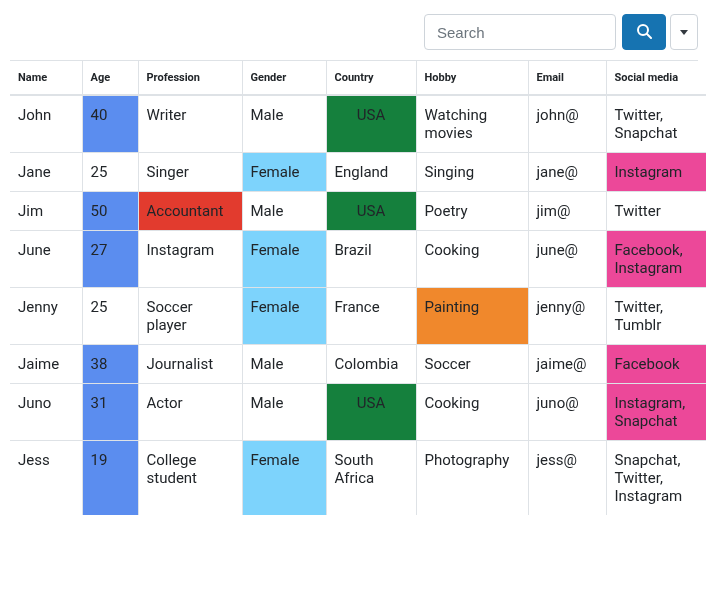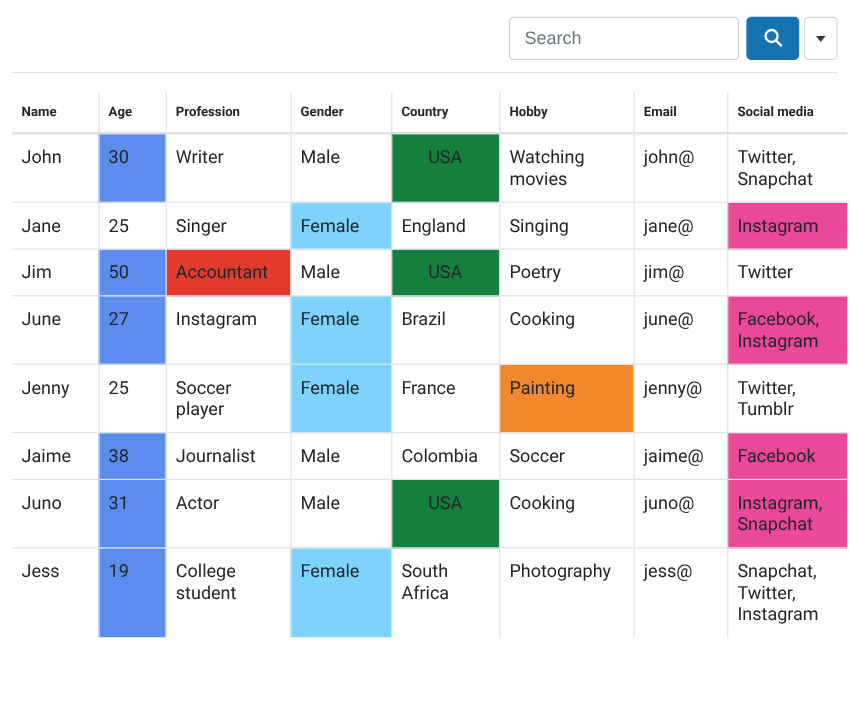--- a/index.html
+++ b/index.html
@@ -11,21 +11,21 @@
     color: #212529;
     background: #fff;
     width: 708px;
   }
   .toolbar {
     display: flex;
     justify-content: flex-end;
     align-items: center;
     padding: 4px 0 10px;
     border-bottom: 1px solid #dee2e6;
-    margin-bottom: 16px;
+    margin-bottom: 0;
   }
   .search-input {
     height: 36px;
     width: 192px;
     padding: 6px 12px;
     font-size: 15px;
     border: 1px solid #ced4da;
     border-radius: 4px;
     color: #495057;
     background: #fff;
@@ -137,21 +137,21 @@
       <th>Gender</th>
       <th>Country</th>
       <th>Hobby</th>
       <th>Email</th>
       <th>Social media</th>
     </tr>
   </thead>
   <tbody id="tbody">
       <tr>
         <td>John</td>
-        <td class="hl-blue">30</td>
+        <td class="hl-blue">40</td>
         <td>Writer</td>
         <td>Male</td>
         <td class="hl-green">USA</td>
         <td>Watching movies</td>
         <td>john@</td>
         <td>Twitter, Snapchat</td>
       </tr>
       <tr>
         <td>Jane</td>
         <td>25</td>

